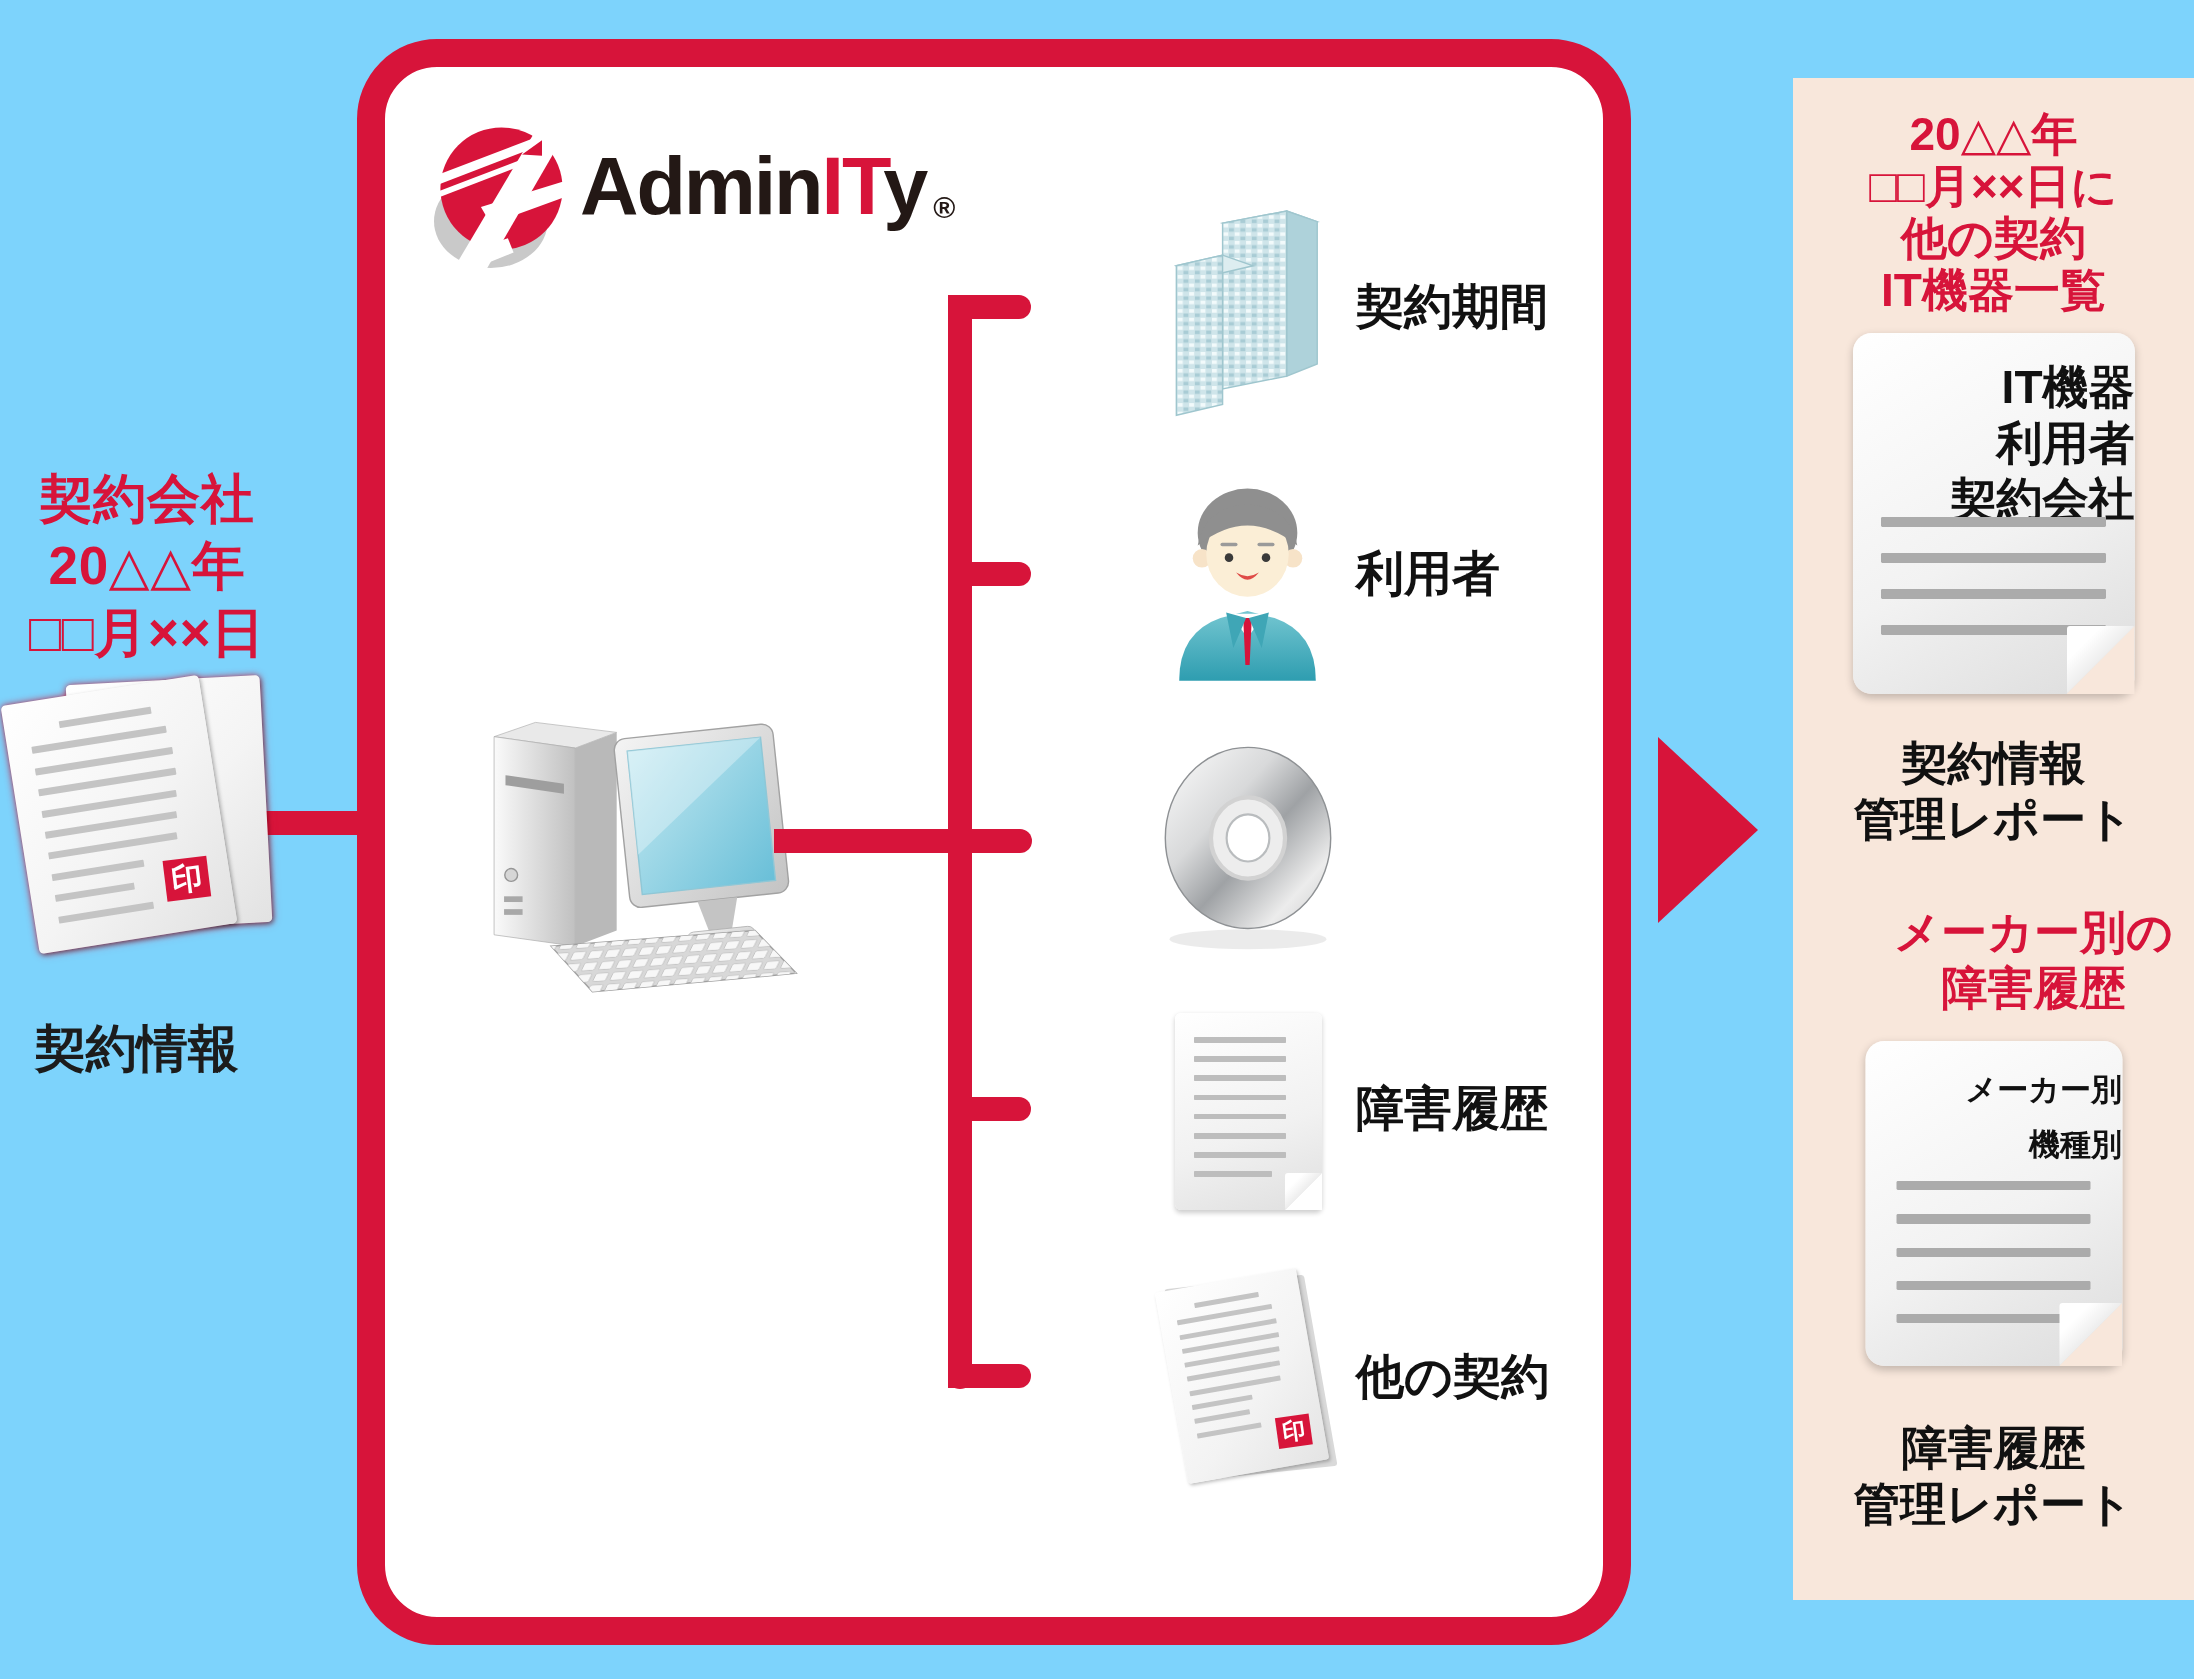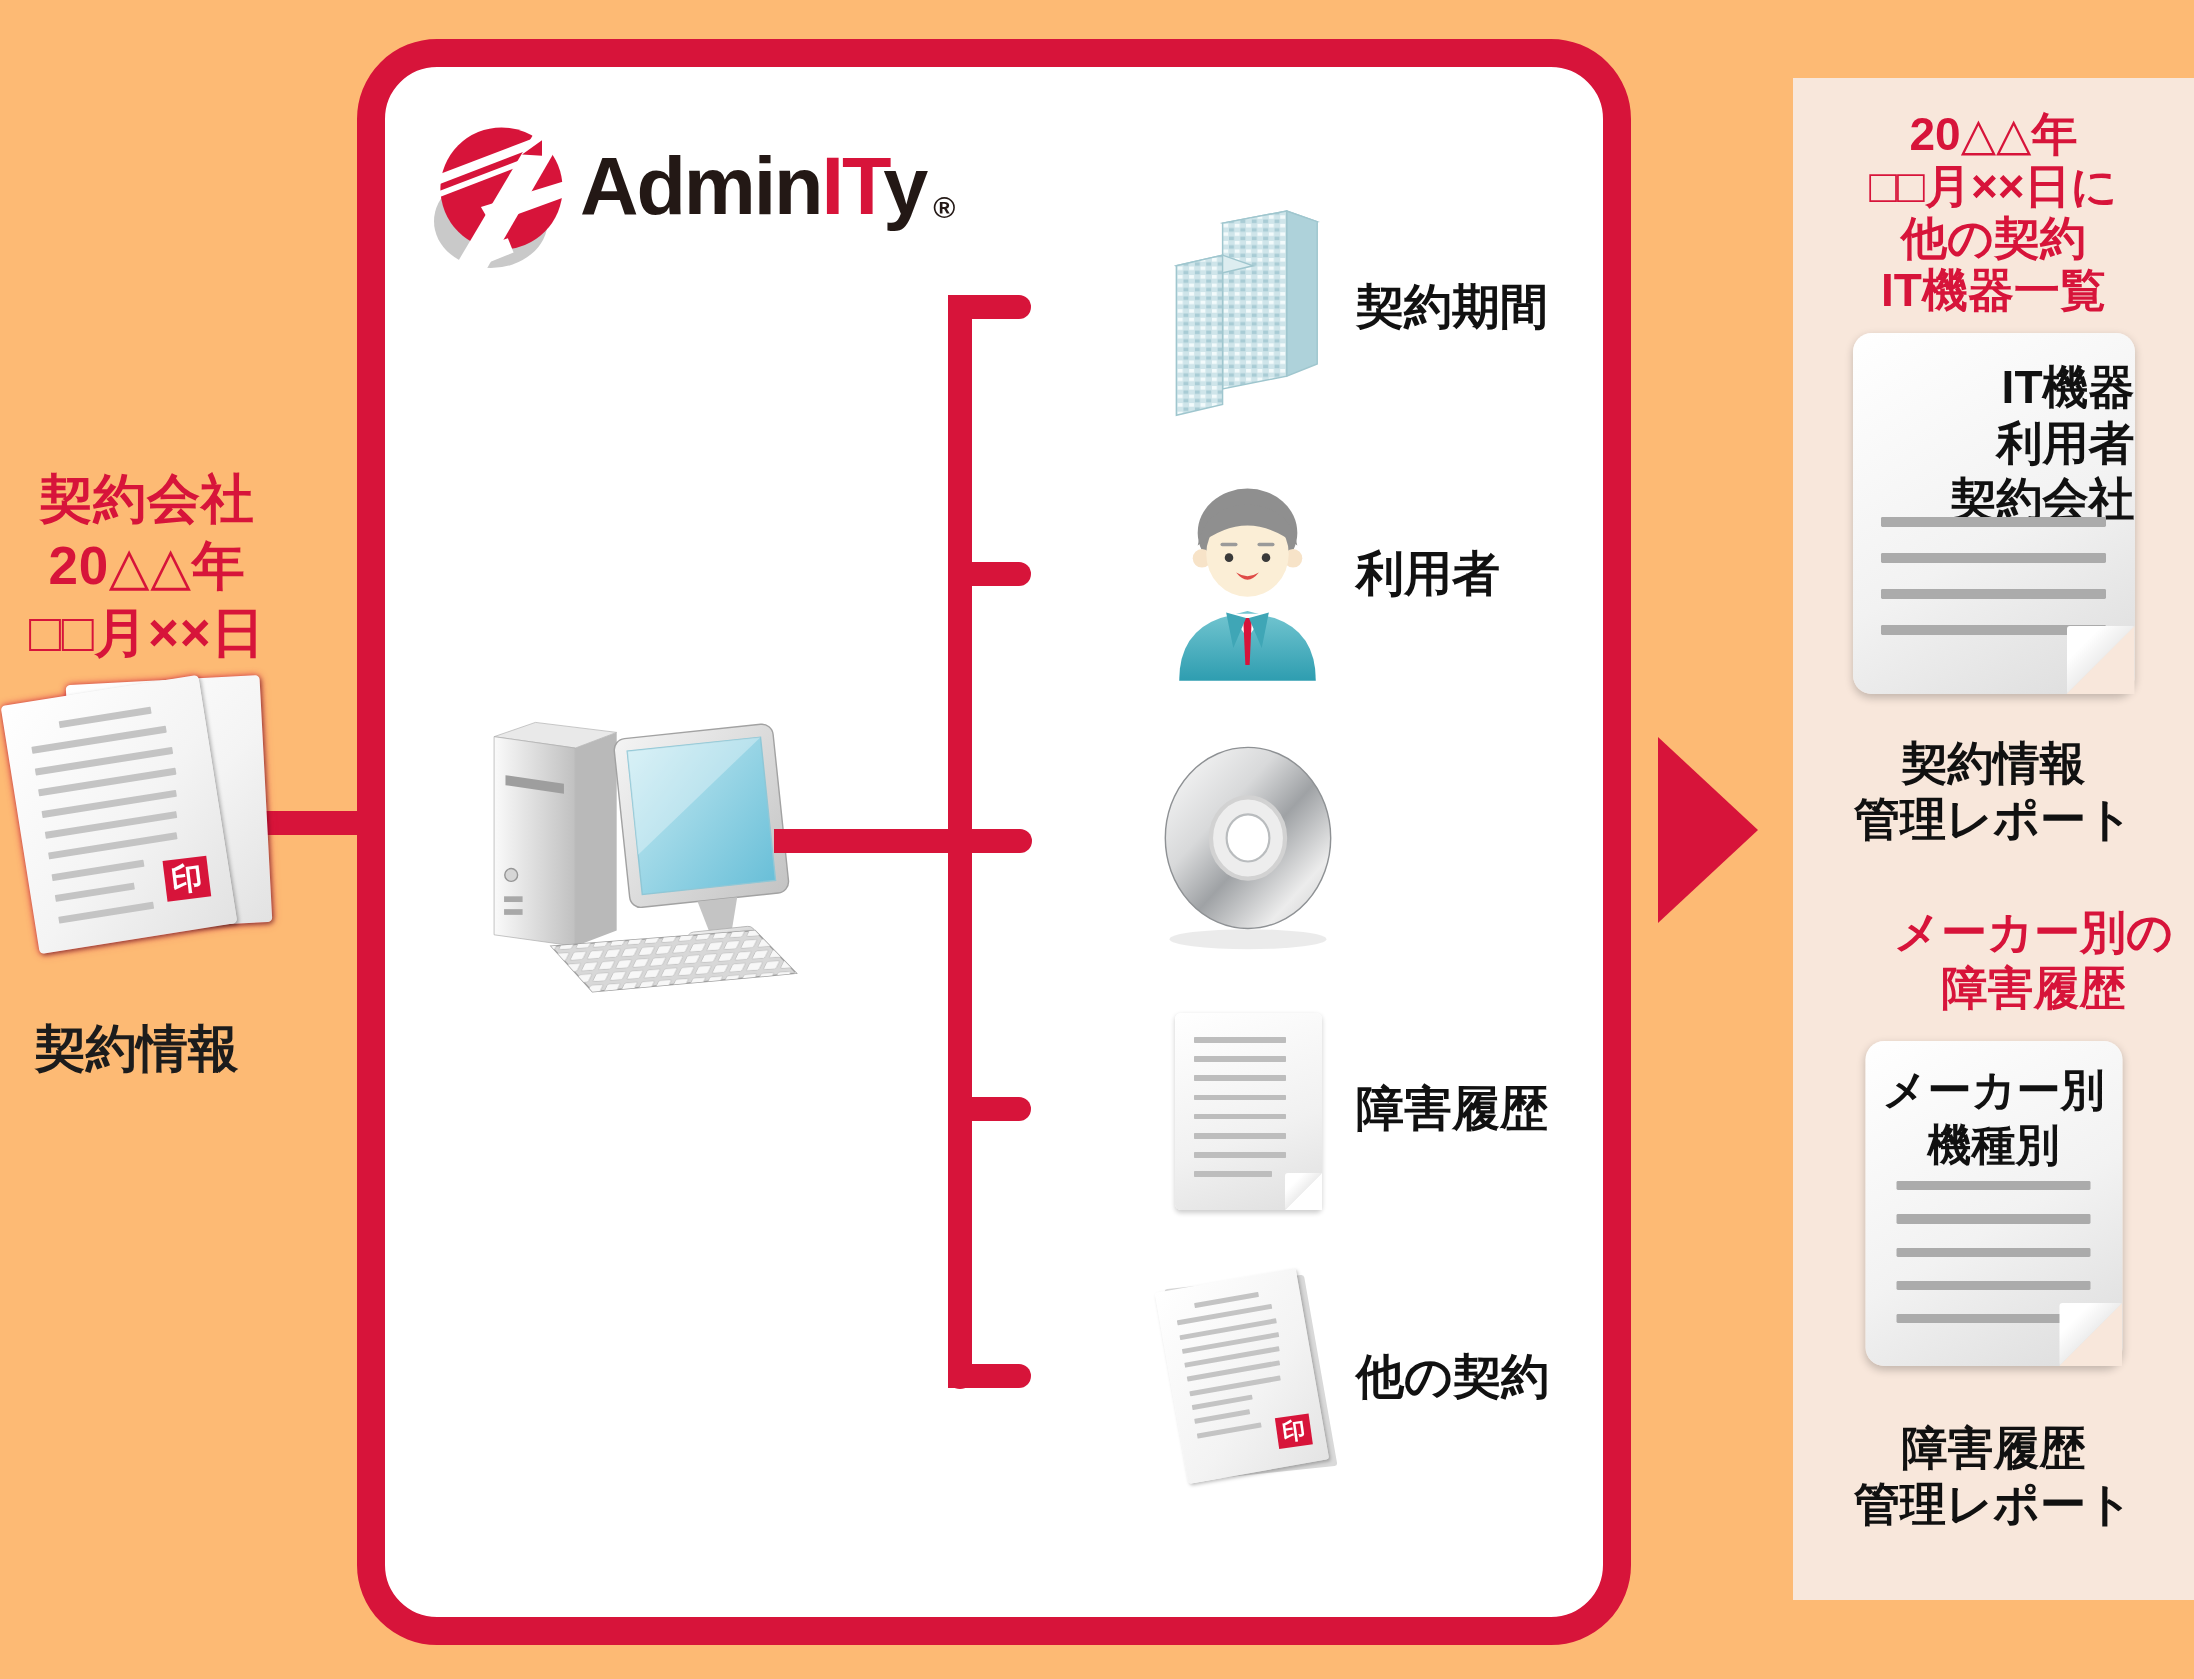--- a/index.html
+++ b/index.html
@@ -1,16 +1,16 @@
 <!DOCTYPE html>
 <html style="font-size:11.4px"><head>
 <meta charset="utf-8">
 <style>
   html,body{margin:0;padding:0;background:#000;}
-  .stage{position:relative;width:2194px;height:1679px;background:#fdba74;overflow:hidden;
+  .stage{position:relative;width:2194px;height:1679px;background:#7dd3fc;overflow:hidden;
          font-family:"Liberation Sans","DejaVu Sans",sans-serif;}
   
   .left-title{position:absolute;left:13px;top:465px;width:268px;text-align:center;
     color:#d7143a;font-weight:bold;font-size:53px;line-height:67px;letter-spacing:0.7px;}
   .left-connector{position:absolute;left:228px;top:811px;width:143px;height:24px;background:#d7143a;}
   .contract-doc{position:absolute;left:5.7px;top:670px;width:285px;height:300px;
     filter:drop-shadow(0 0 3.6px rgba(215,20,58,.85));}
   .page{position:absolute;background:linear-gradient(135deg,#ffffff 0%,#f4f4f4 55%,#e2e2e2 100%);
     border-radius:4.3px;box-shadow:1.4px 2.1px 4.3px rgba(0,0,0,.35);}
   .page-back{left:66px;top:10px;width:194px;height:247px;transform:rotate(-3deg);}
@@ -69,21 +69,21 @@
     border-radius:18.5px;box-shadow:0 3.6px 8.6px rgba(0,0,0,.22);box-sizing:border-box;text-align:center;}
   .report .rtext{font-weight:bold;color:#111;}
   .report .bars{position:absolute;left:0;width:100%;}
   .report .bar{background:#ababab;margin:0 auto;border-radius:1.4px;}
   .report .fold .cover{background:#f8e7db;}
   #report1{top:255px;width:282px;height:361px;padding-top:26px;text-align:right;}
   #report1 .rtext{font-size:46px;line-height:56px;}
   #report1 .bars{top:184px;}
   #report1 .bar{width:225px;height:10px;margin-bottom:26px;}
   #report2{top:963px;width:257px;height:325px;padding-top:21.4px;}
-  #report2 .rtext{font-size:44px;line-height:55px;}
+  #report2 .rtext{font-size:31px;line-height:55px;text-align:right;}
   #report2 .bars{top:140px;}
   #report2 .bar{width:194px;height:9.3px;margin-bottom:24px;}
   .cap1{top:657px;}
   .sub1{top:826px;}
   .cap2{top:1342px;}
 </style>
 </head>
 <body>
 
 <div class="stage">

